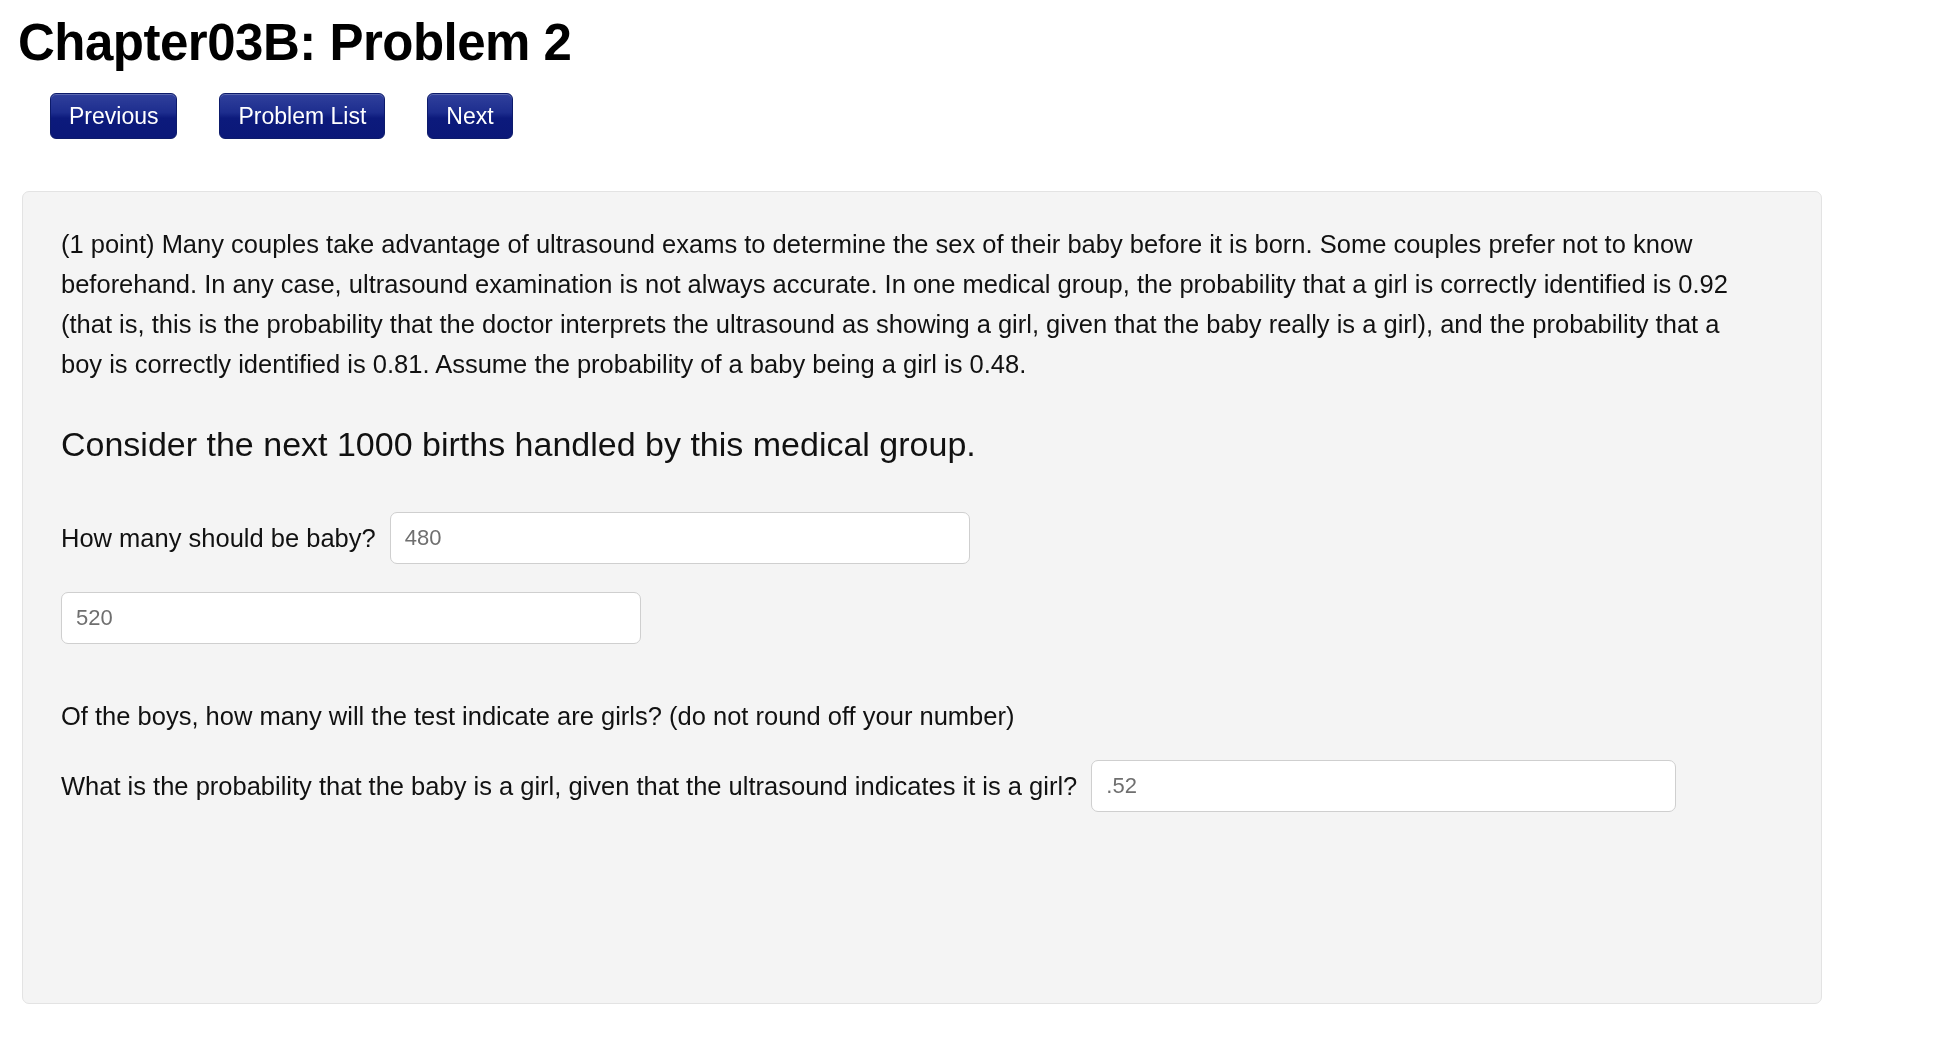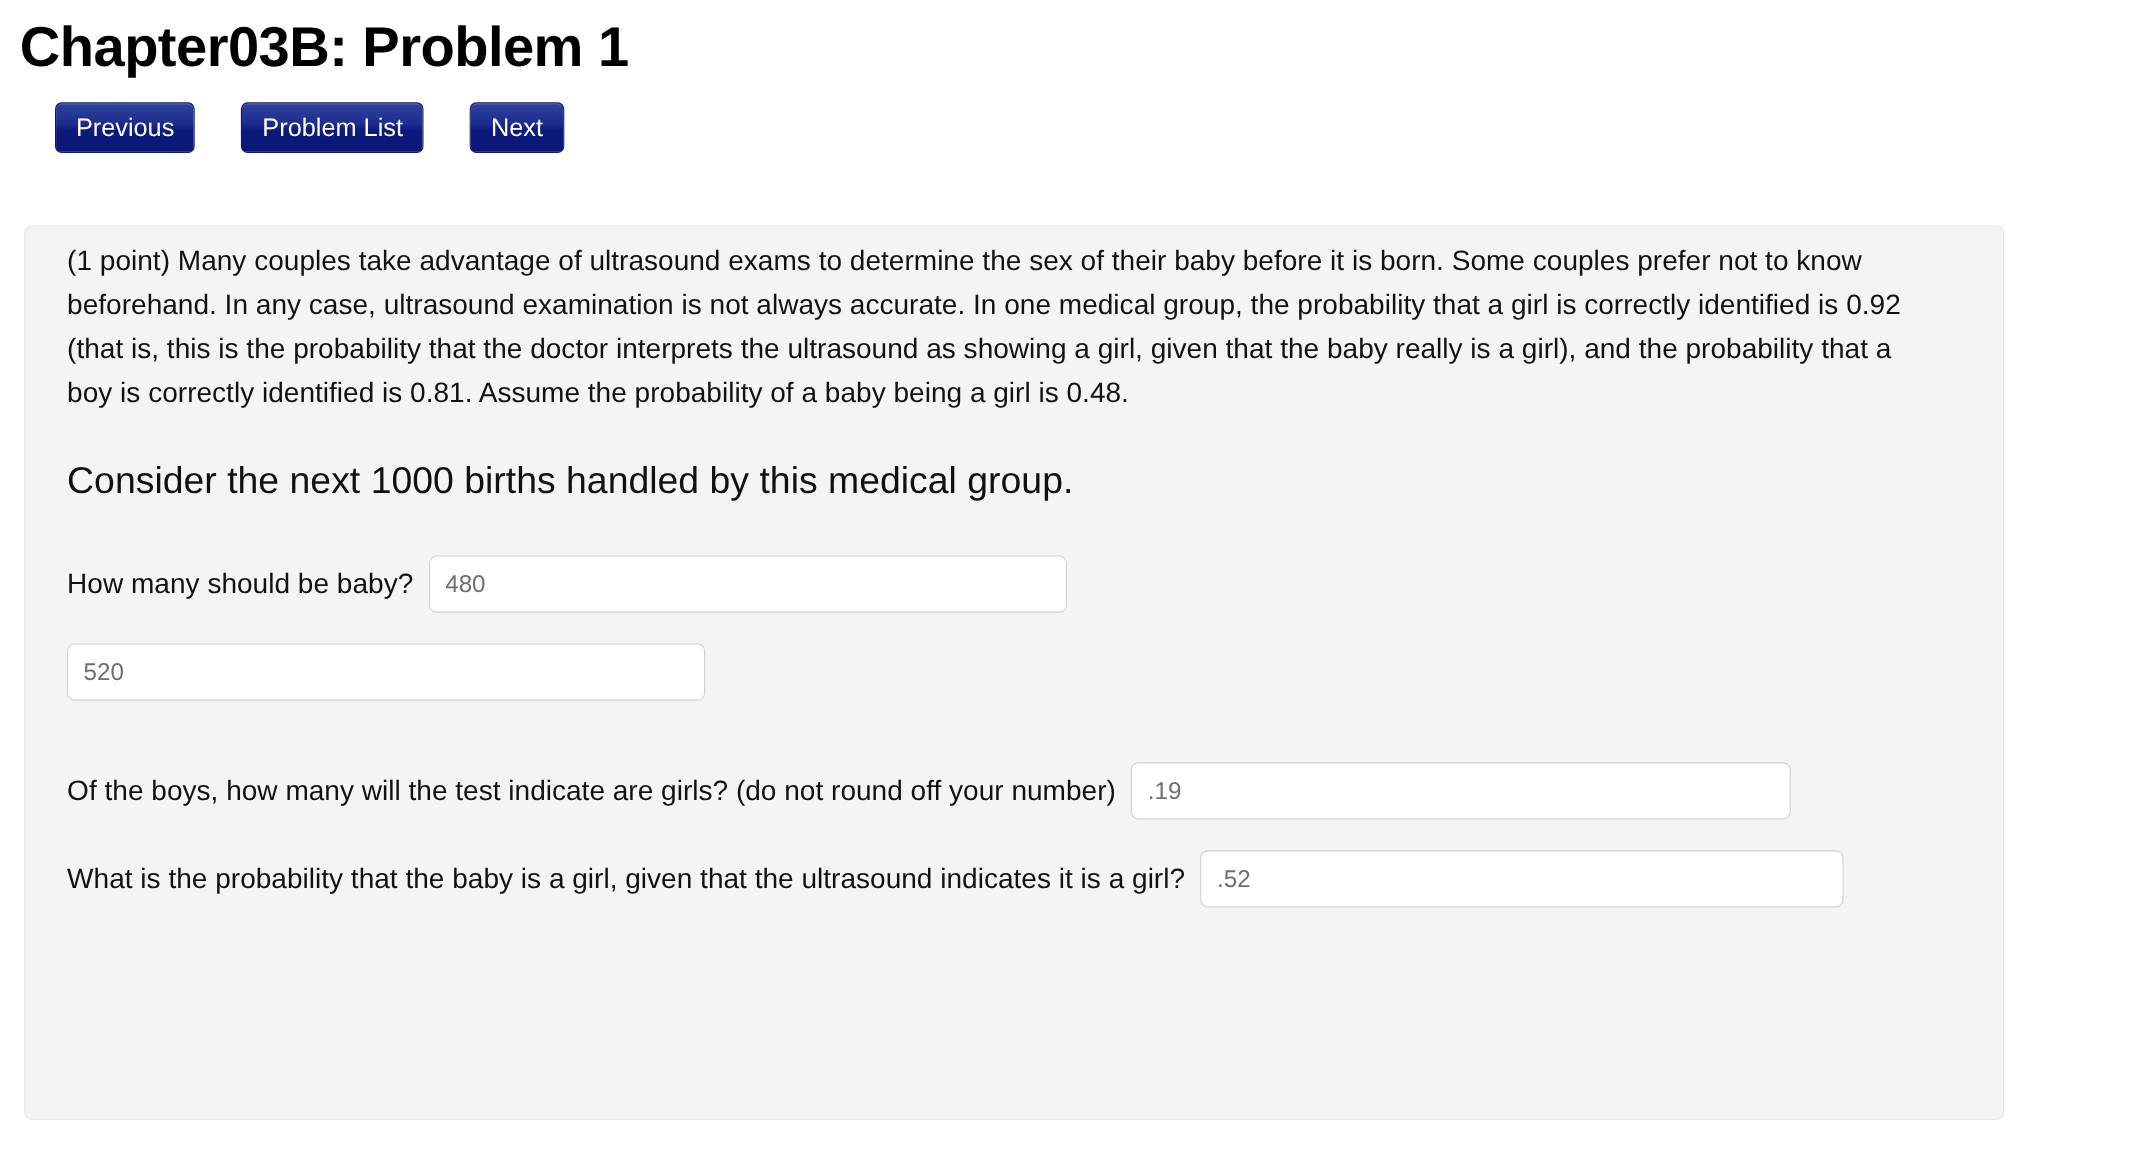--- a/index.html
+++ b/index.html
@@ -51,28 +51,28 @@
     background: linear-gradient(to bottom, #30409c 0%, #1d2d8e 42%, #0c1a7c 55%, #0b1878 100%);
     box-shadow: inset 0 1px 0 rgba(255,255,255,0.22);
     cursor: pointer;
     white-space: nowrap;
     user-select: none;
     margin-left: 32px;
   }
   .problem-panel {
     position: absolute;
     left: 22px;
-    top: 205px;
+    top: 191px;
     width: 1800px;
     height: 813px;
     box-sizing: border-box;
     background: #f4f4f4;
     border: 1px solid #e3e3e3;
     border-radius: 7px;
-    padding: 11px 26px 0 16px;
+    padding: 32px 26px 0 16px;
   }
   .problem-text {
     margin: 0;
     padding: 0 40px 0 22px;
     font-size: 25.5px;
     line-height: 40px;
     color: #111111;
   }
   .problem-subtext {
     margin: 0;
@@ -120,21 +120,21 @@
   .w-580 { width: 580px; }
   .w-595 { width: 595px; }
   .w-600 { width: 600px; }
   .w-585 { width: 585px; }
 </style>
 </head>
 <body>
 
 <div class="page">
 
-  <h1 class="page-title">Chapter03B: Problem 1</h1>
+  <h1 class="page-title">Chapter03B: Problem 2</h1>
 
   <div class="nav-bar">
     <button class="nav-button">Previous</button>
     <button class="nav-button">Problem List</button>
     <button class="nav-button">Next</button>
   </div>
 
   <div class="problem-panel">
 
     <p class="problem-text">(1 point) Many couples take advantage of ultrasound exams to determine the sex of their baby before it is born. Some couples prefer not to know beforehand. In any case, ultrasound examination is not always accurate. In one medical group, the probability that a girl is correctly identified is 0.92 (that is, this is the probability that the doctor interprets the ultrasound as showing a girl, given that the baby really is a girl), and the probability that a boy is correctly identified is 0.81. Assume the probability of a baby being a girl is 0.48.</p>
@@ -150,21 +150,20 @@
 
       <li class="qa-row row-1">
         <input class="qa-input w-580" type="text" value="520" style="">
       </li>
 
       <li class="qa-row row-2">
       </li>
 
       <li class="qa-row row-3">
         <span class="qa-label">Of the boys, how many will the test indicate are girls? (do not round off your number)</span>
-        <input class="qa-input w-600" type="text" value=".19" style="">
       </li>
 
       <li class="qa-row row-4">
         <span class="qa-label">What is the probability that the baby is a girl, given that the ultrasound indicates it is a girl?</span>
         <input class="qa-input w-585" type="text" value=".52" style="">
       </li>
 
     </ul>
   </div>
 </div>

